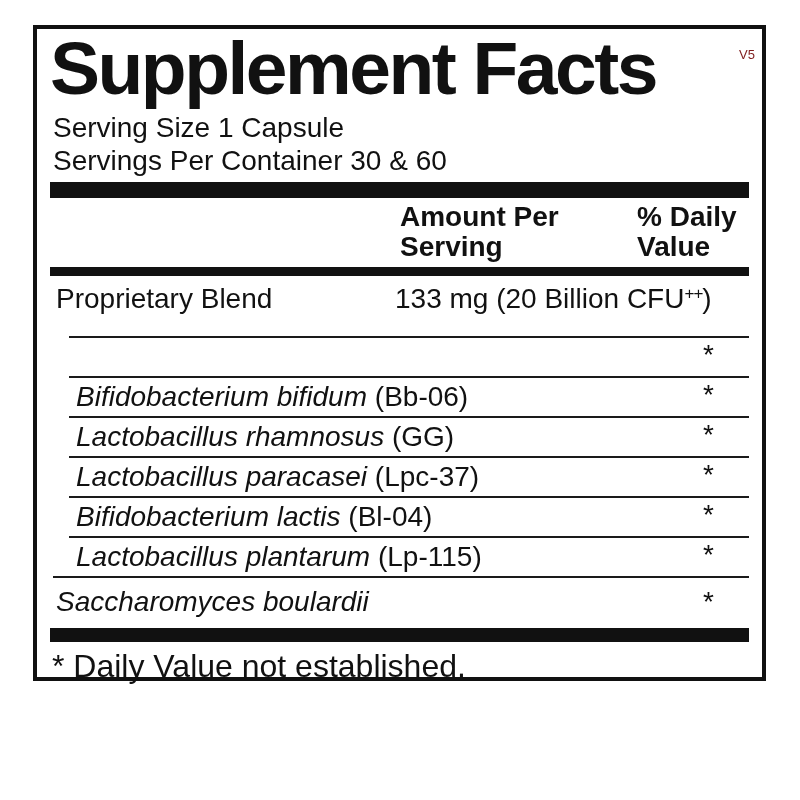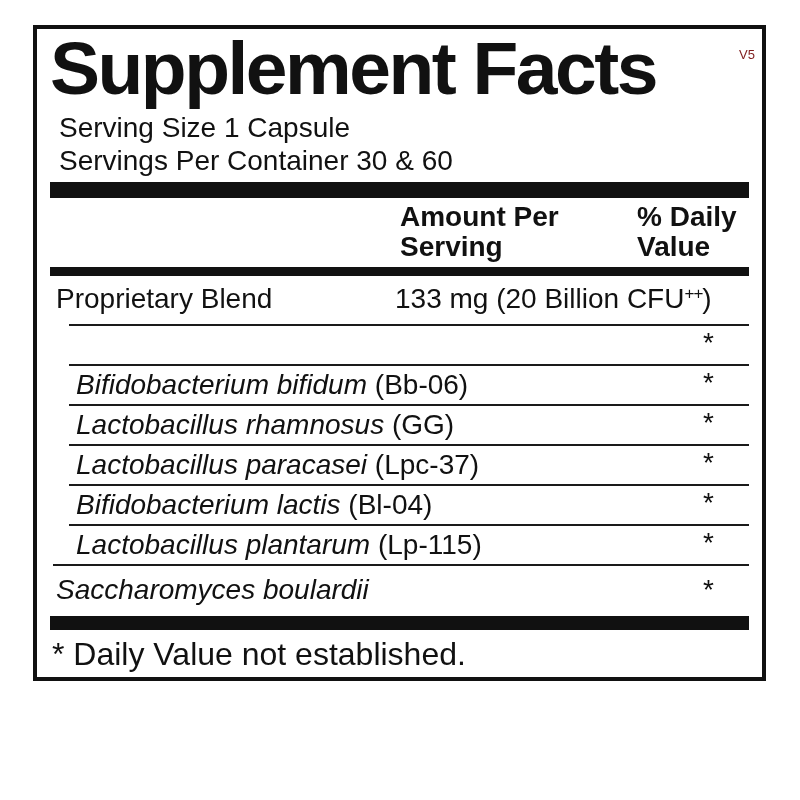--- a/index.html
+++ b/index.html
@@ -41,21 +41,21 @@
     font-size: 75px;
     line-height: 74px;
     font-weight: bold;
     letter-spacing: -2.5px;
     white-space: nowrap;
     color: #111;
   }
   .serving-line {
     font-size: 28px;
     line-height: 33px;
-    margin-left: 9px;
+    margin-left: 3px;
   }
   .serving-line.first { margin-top: 6px; }
   .bar { background: #111; }
   .bar-thick  { height: 16px; margin-top: 5px; }
   .bar-medium { height: 9px;  margin-top: 3px; }
   .bar-bottom { height: 14px; margin-top: 4px; }
   .header-row {
     position: relative;
     height: 66px;
   }
@@ -63,21 +63,21 @@
     position: absolute;
     top: 4px;
     font-weight: bold;
     font-size: 28px;
     line-height: 30px;
   }
   .col-head.amount { left: 350px; width: 220px; }
   .col-head.dv     { right: 0;    width: 112px; }
   .blend-row {
     position: relative;
-    height: 48px;
+    height: 60px;
     font-size: 28px;
   }
   .blend-name {
     position: absolute;
     left: 6px;
     top: 7px;
   }
   .amount-cell {
     position: absolute;
     left: 345px;

